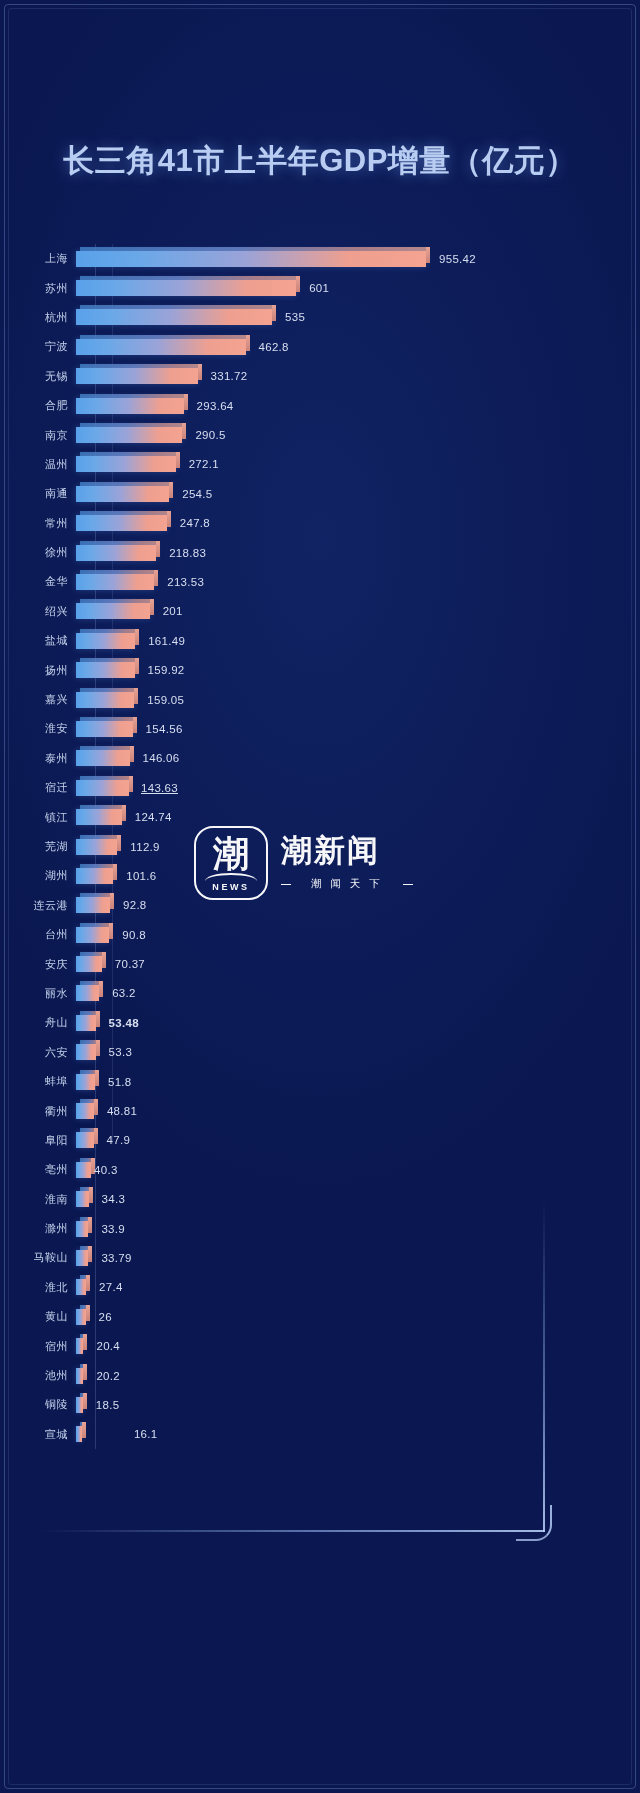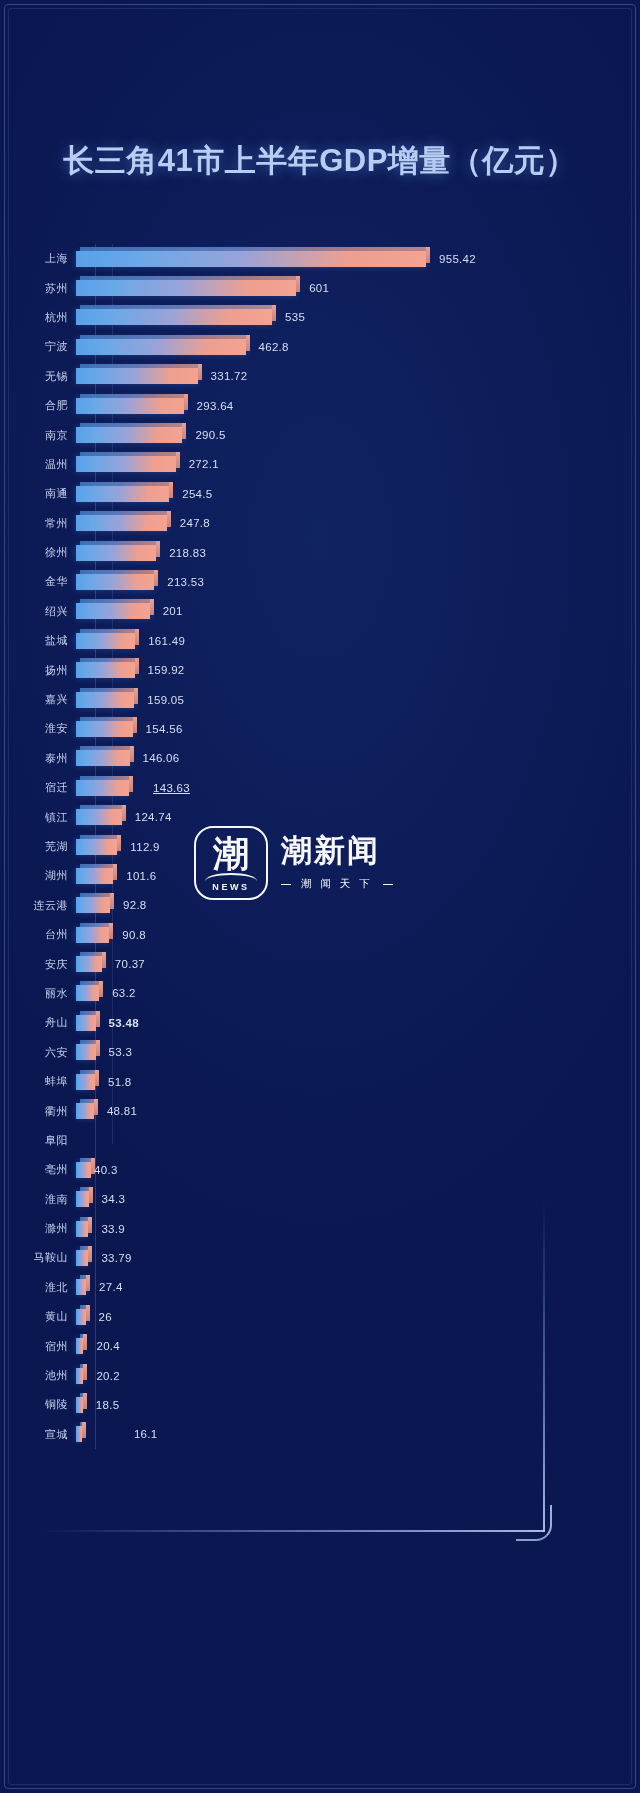--- a/index.html
+++ b/index.html
@@ -126,21 +126,21 @@
   #logo-news{
     font-size:9px; letter-spacing:2.6px; color:#ffffff; margin-top:1px;
     font-weight:bold;
   }
   #logo-text{ display:flex; flex-direction:column; }
   #logo-title{
     font-size:31px; font-weight:bold; color:#ffffff; letter-spacing:2px; line-height:1.05;
   }
   #logo-sub{
     font-size:10.5px; color:#ffffff; letter-spacing:3px; margin-top:10px;
-    display:flex; align-items:center; gap:10px; white-space:nowrap;
+    display:flex; align-items:center; gap:20px; white-space:nowrap;
   }
   .sub-dash{ display:inline-block; width:10px; height:1.4px; background:#fff; }
 </style>
 </head>
 <body>
 
 <div id="bg-vignette"></div>
 <div id="frame-outer"></div>
 <div id="frame-inner"></div>
 <div id="glow-line-h"></div>
@@ -352,21 +352,21 @@
         </div>
       </div>
       <div class="row">
         <div class="cat">宿迁</div>
         <div class="barwrap">
           <div class="bar3d" style="width: 52.6161px;">
             <div class="bar-top"></div>
             <div class="bar-face"></div>
             <div class="bar-side"></div>
           </div>
-          <div class="val" style="left: 77px; text-decoration: underline;">143.63</div>
+          <div class="val" style="left: 65px; text-decoration: underline;">143.63</div>
         </div>
       </div>
       <div class="row">
         <div class="cat">镇江</div>
         <div class="barwrap">
           <div class="bar3d" style="width: 45.6961px;">
             <div class="bar-top"></div>
             <div class="bar-face"></div>
             <div class="bar-side"></div>
           </div>
@@ -478,20 +478,28 @@
           <div class="bar3d" style="width: 17.8806px;">
             <div class="bar-top"></div>
             <div class="bar-face"></div>
             <div class="bar-side"></div>
           </div>
           <div class="val" style="left: 30.8806px;">48.81</div>
         </div>
       </div>
       <div class="row">
         <div class="cat">阜阳</div>
+        <div class="barwrap">
+          <div class="bar3d" style="width: 17.5473px;">
+            <div class="bar-top"></div>
+            <div class="bar-face"></div>
+            <div class="bar-side"></div>
+          </div>
+          <div class="val" style="left: 30.5473px;">47.9</div>
+        </div>
       </div>
       <div class="row">
         <div class="cat">亳州</div>
         <div class="barwrap">
           <div class="bar3d" style="width: 14.7631px;">
             <div class="bar-top"></div>
             <div class="bar-face"></div>
             <div class="bar-side"></div>
           </div>
           <div class="val" style="left: 18px;">40.3</div>

